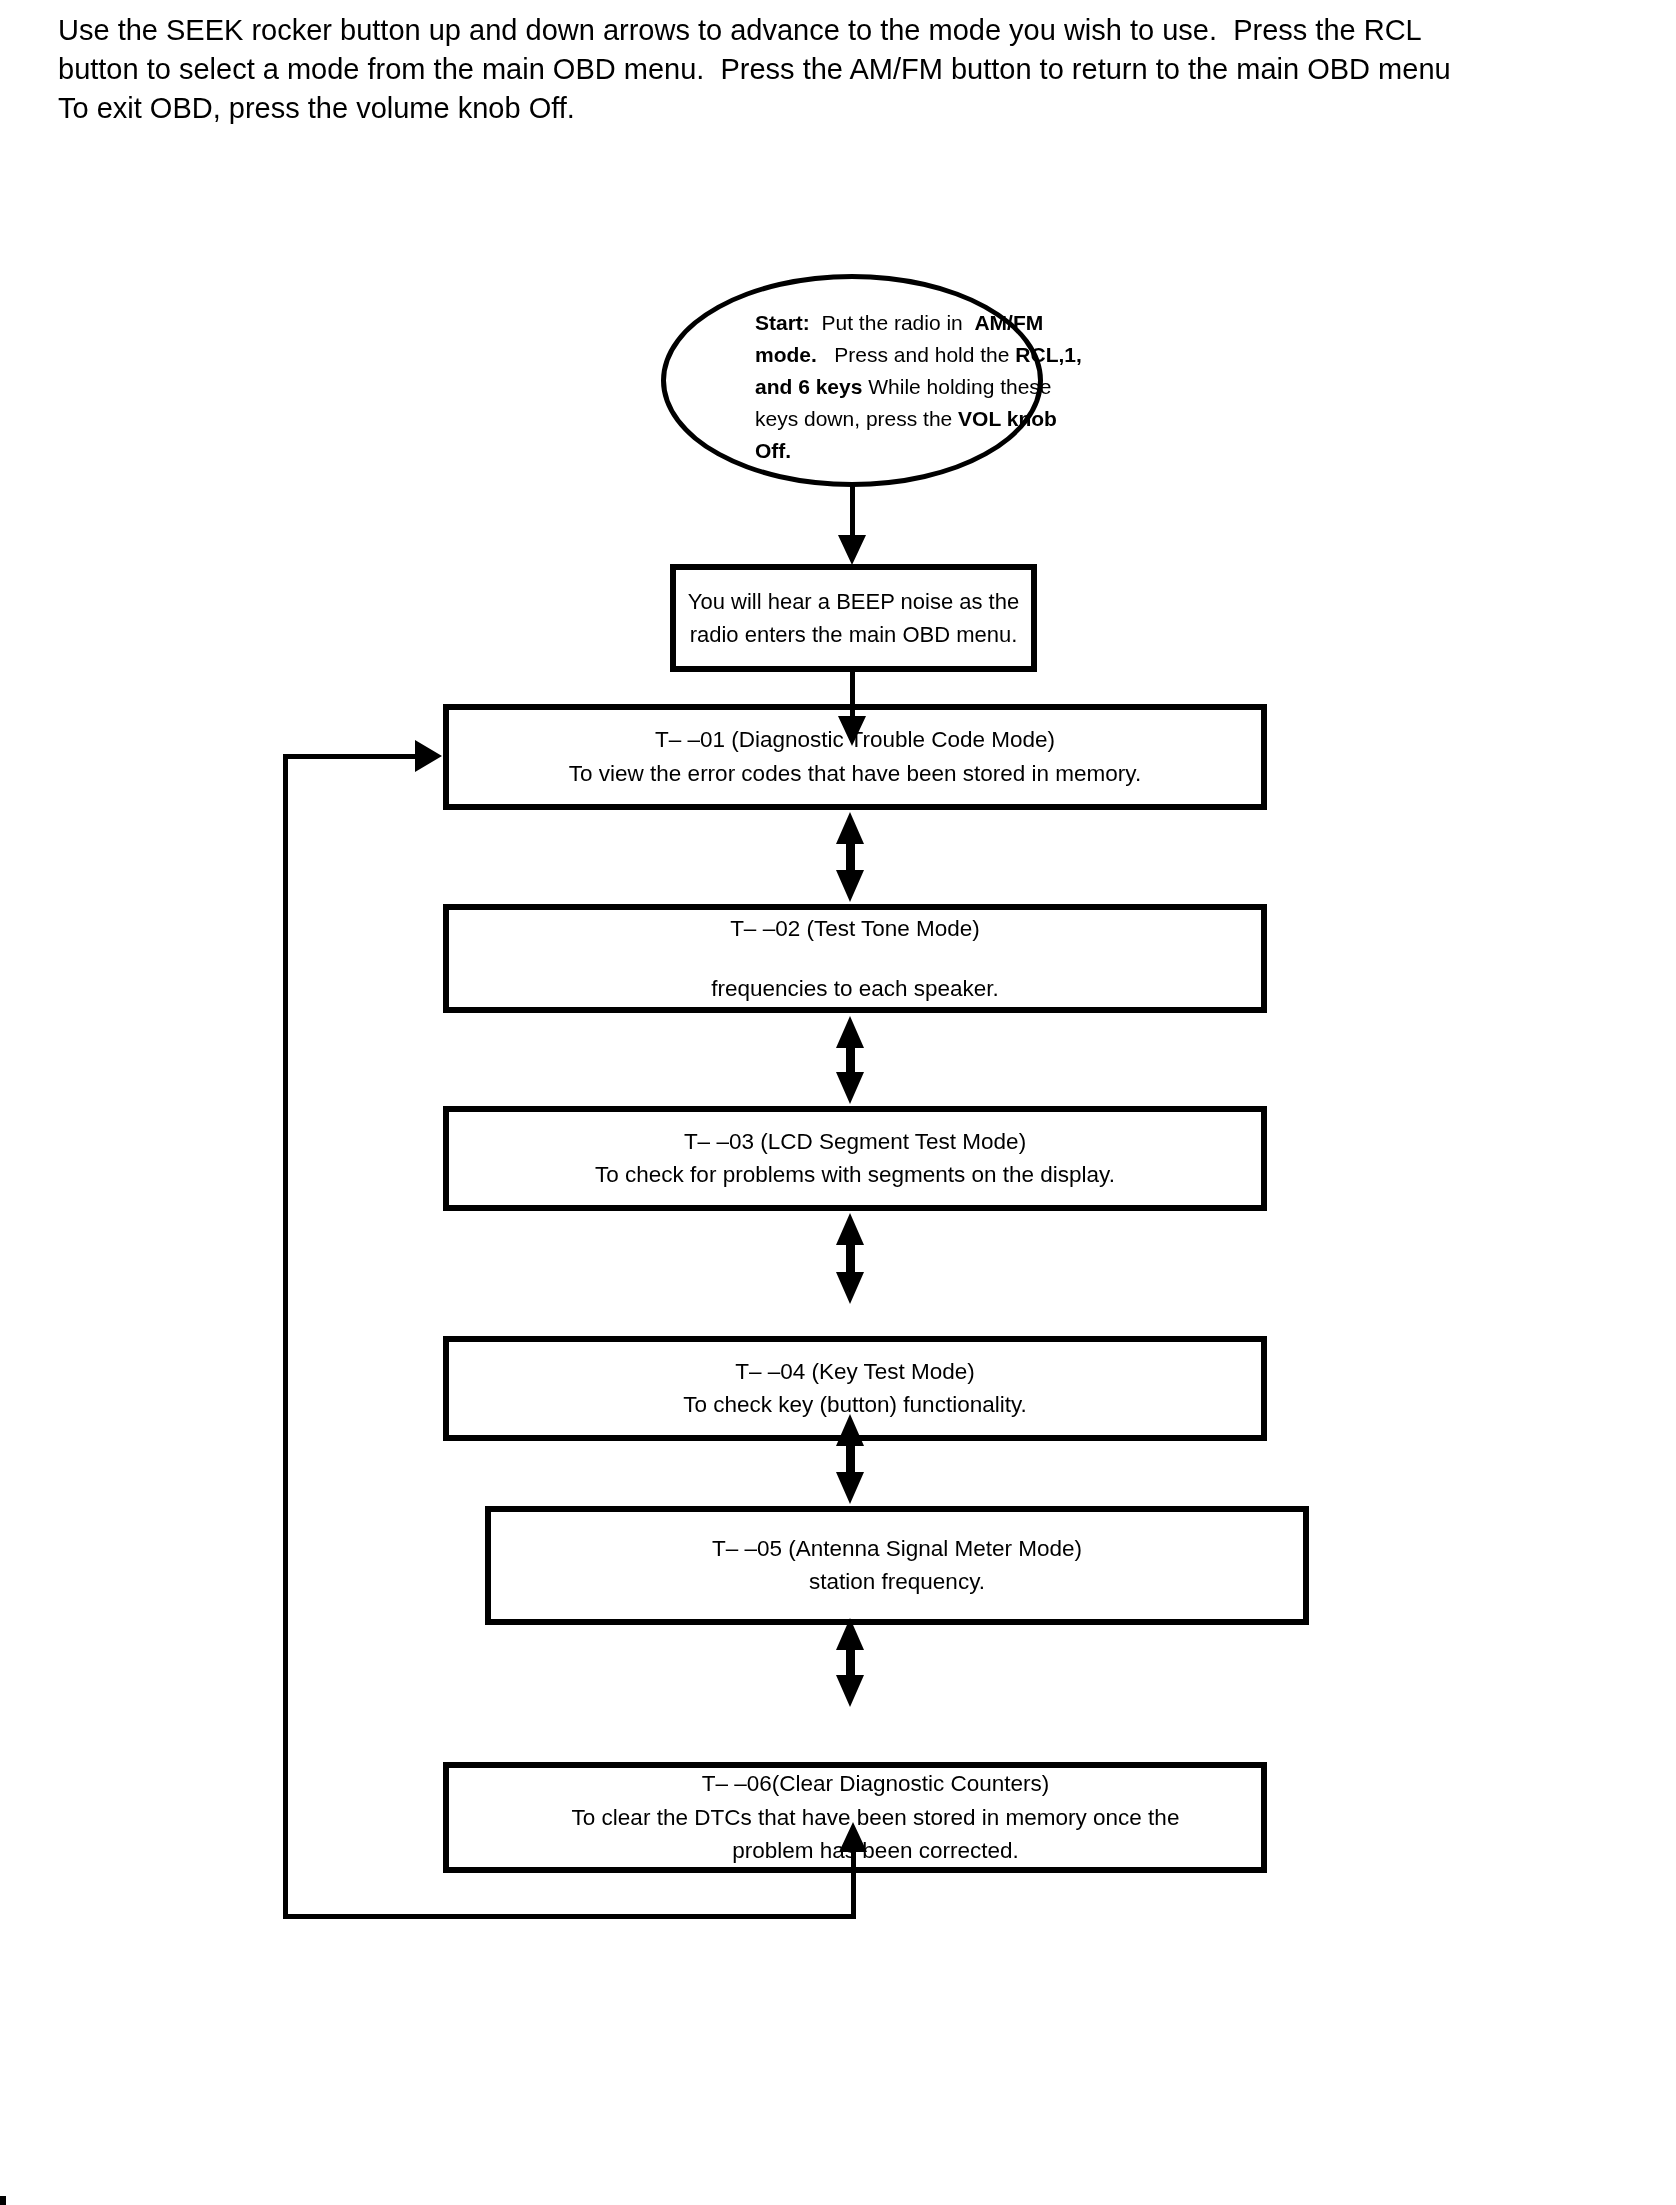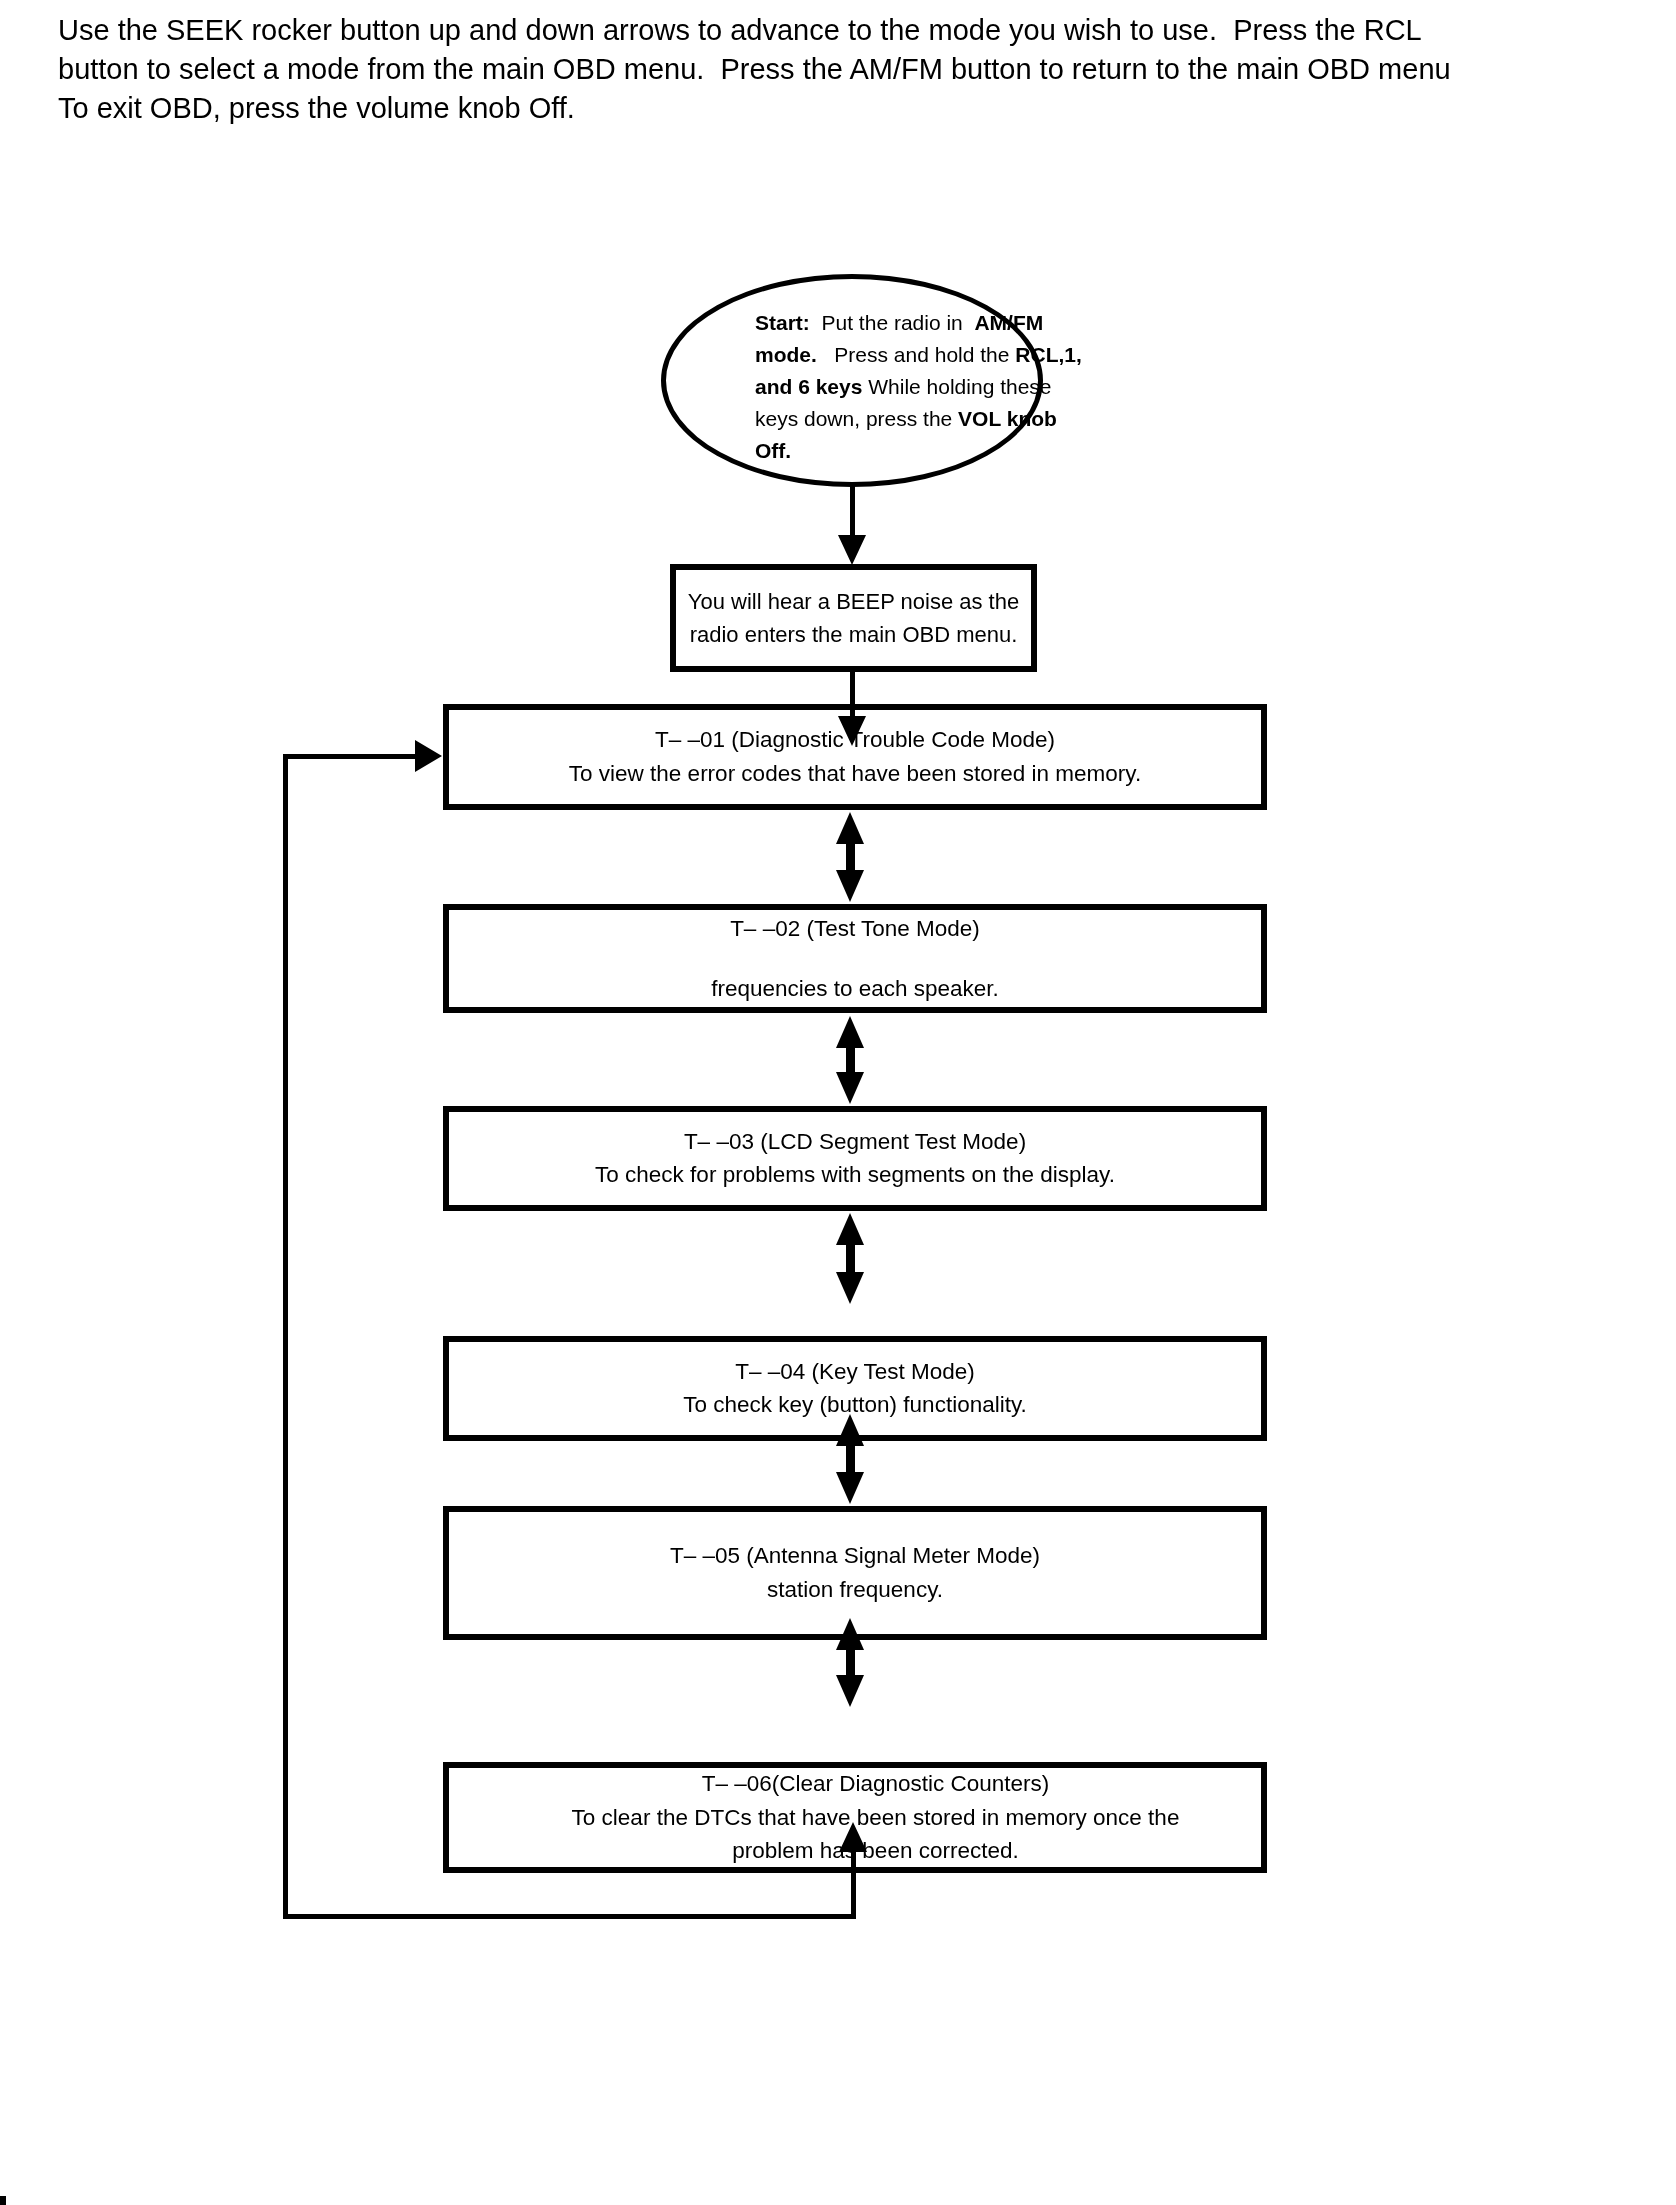--- a/index.html
+++ b/index.html
@@ -133,21 +133,21 @@
   <div class="fbox mode-box" style="top:1106px;height:105px;">
     <div class="mode-line">T– –03 (LCD Segment Test Mode)</div>
     <div class="mode-line">To check for problems with segments on the display.</div>
   </div>
 
   <div class="fbox mode-box" style="top:1307px;height:105px;margin-top:29px;">
     <div class="mode-line">T– –04 (Key Test Mode)</div>
     <div class="mode-line">To check key (button) functionality.</div>
   </div>
 
-  <div class="fbox mode-box" style="top:1506px;height:134px;">
+  <div class="fbox mode-box" style="top:1506px;height:119px;margin-left:42px;">
     <div class="mode-line">T– –05 (Antenna Signal Meter Mode)</div>
     <div class="mode-line">station frequency.</div>
   </div>
 
   <div class="fbox mode-box" style="top:1762px;height:111px;padding-left:41px;">
     <div class="mode-line">T– –06(Clear Diagnostic Counters)</div>
     <div class="mode-line">To clear the DTCs that have been stored in memory once the</div>
     <div class="mode-line">problem has been corrected.</div>
   </div>
 

